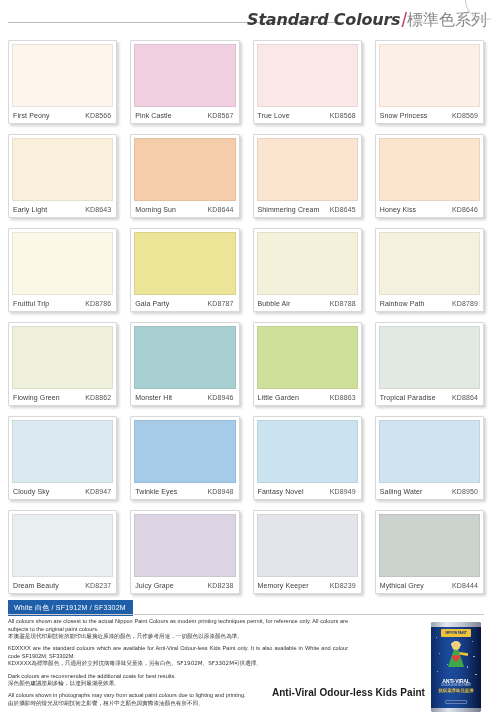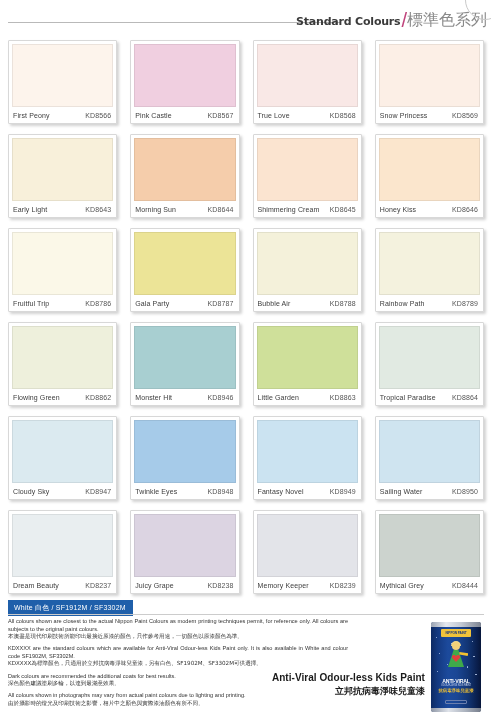--- a/index.html
+++ b/index.html
@@ -18,22 +18,22 @@
   }
   .header-rule {
     position: absolute; left: 8px; right: 150px; top: 22px;
     height: 1px; background: #b9b9b9;
   }
   .header-title {
     position: absolute; right: 4px; top: 8px;
     display: flex; align-items: baseline; white-space: nowrap;
   }
   .ht-en {
-    font-size: 11px; font-weight: bold; color: #3b3b3b;
-    letter-spacing: -0.2px; font-family: "DejaVu Sans", sans-serif;
+    font-size: 16px; font-weight: bold; color: #3b3b3b;
+    letter-spacing: -0.2px; font-family: "DejaVu Sans", sans-serif; font-style: italic;
   }
   .ht-slash {
     font-size: 20px; color: #c0447c; font-weight: 300;
     margin: 0 0px 0 1px; line-height: 1; position: relative; top: 2px;
   }
   .ht-zh {
     font-size: 16px; color: #8a8a8a; letter-spacing: 0px;
     font-family: "DejaVu Sans", sans-serif;
   }
   .corner-arc {
@@ -398,21 +398,20 @@
     </div>
     <div class="fb">
       <div class="f-en">All colours shown in photographs may vary from actual paint colours due to lighting and printing.</div>
       <div class="f-zh">由於攝影時的燈光及印刷技術之影響，相片中之顏色與實際漆油顏色有所不同。</div>
     </div>
   </div>
 
   <div class="product">
     <div class="product-names">
       <div class="pn-en">Anti-Viral Odour-less Kids Paint</div>
-      <div class="pn-zh">立邦抗病毒淨味兒童漆</div>
     </div>
 
     <div class="can">
       <div class="can-lid"></div>
       <div class="can-stars">
         <i style="left:6%;top:12%"></i>
           <i style="left:22%;top:4%"></i>
           <i style="left:40%;top:20%"></i>
         <i style="left:62%;top:9%"></i>
           <i style="left:84%;top:17%"></i>

